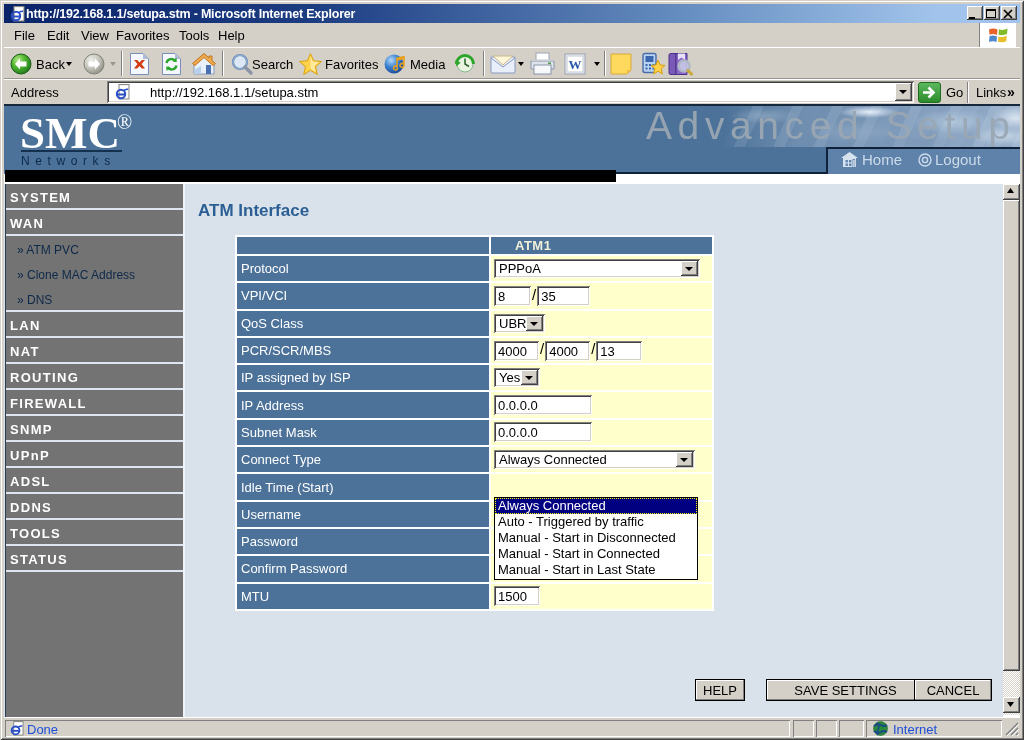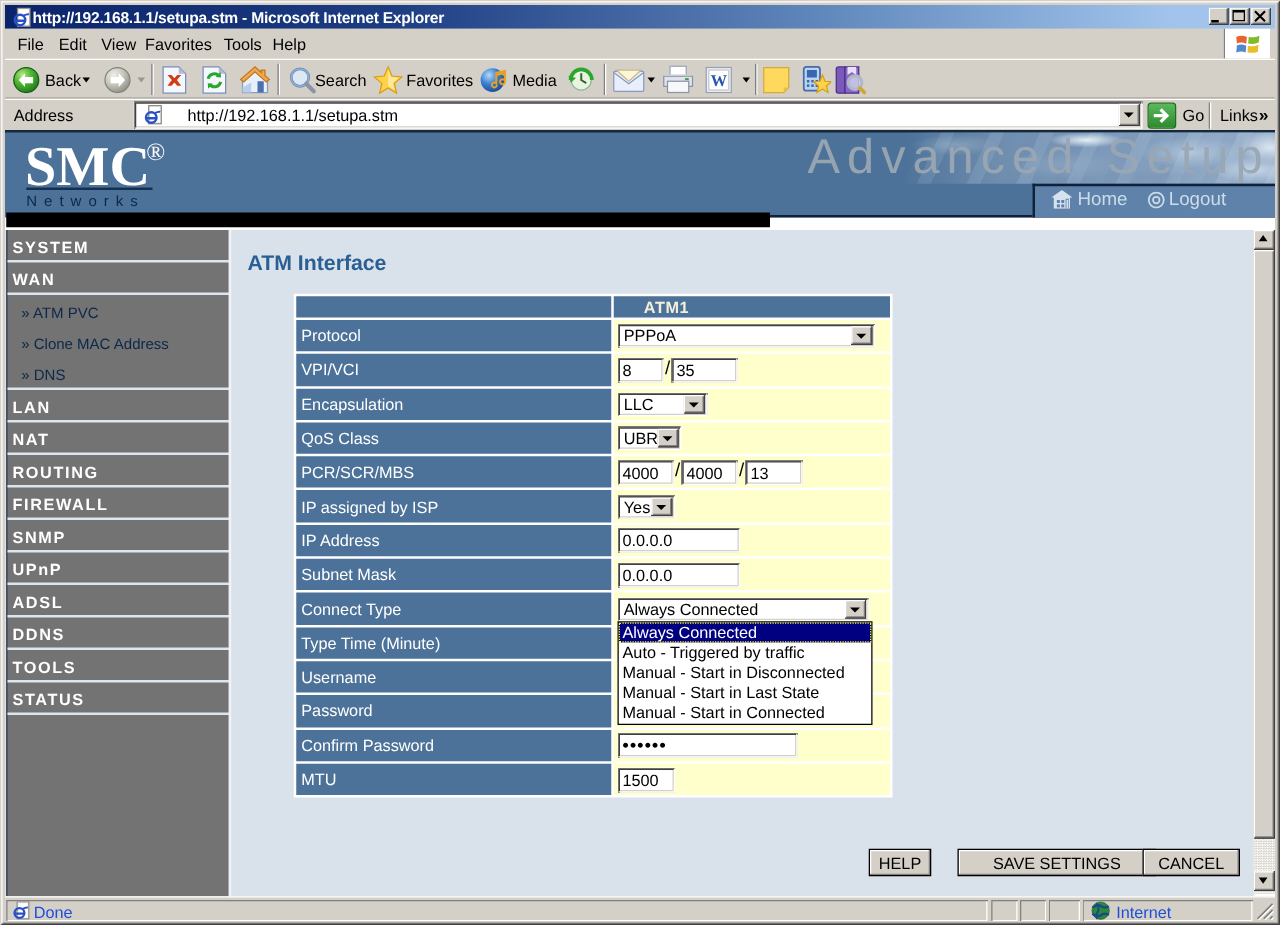--- a/index.html
+++ b/index.html
@@ -383,24 +383,20 @@
         </tr>
     <tr>
           <td class="lbl">Protocol</td>
           <td class="val"><span class="sel" style="width:206px;">PPPoA<span class="ab"></span></span></td>
         </tr>
     <tr>
           <td class="lbl">VPI/VCI</td>
           <td class="val"><span class="tin" style="width:37px;">8</span><span class="slash">/</span><span class="tin" style="width:53px;">35</span></td>
         </tr>
     <tr>
-          <td class="lbl">Encapsulation</td>
-          <td class="val"><span class="sel" style="width:72px;">LLC<span class="ab"></span></span></td>
-        </tr>
-    <tr>
           <td class="lbl">QoS Class</td>
           <td class="val"><span class="sel" style="width:51px;">UBR<span class="ab"></span></span></td>
         </tr>
     <tr>
           <td class="lbl">PCR/SCR/MBS</td>
           <td class="val"><span class="tin" style="width:45px;">4000</span><span class="slash">/</span><span class="tin" style="width:45px;">4000</span><span class="slash">/</span><span class="tin" style="width:46px;">13</span></td>
         </tr>
     <tr>
           <td class="lbl">IP assigned by ISP</td>
           <td class="val"><span class="sel" style="width:46px;">Yes<span class="ab"></span></span></td>
@@ -411,21 +407,21 @@
         </tr>
     <tr>
           <td class="lbl">Subnet Mask</td>
           <td class="val"><span class="tin" style="width:98px;">0.0.0.0</span></td>
         </tr>
     <tr>
           <td class="lbl">Connect Type</td>
           <td class="val"><span class="sel" style="width:201px;">Always Connected<span class="ab"></span></span></td>
         </tr>
     <tr>
-          <td class="lbl">Type Time (Minute)</td>
+          <td class="lbl">Idle Time (Start)</td>
           <td class="val"></td>
         </tr>
     <tr>
           <td class="lbl">Username</td>
           <td class="val"></td>
         </tr>
     <tr>
           <td class="lbl">Password</td>
           <td class="val"></td>
         </tr>
@@ -437,22 +433,22 @@
           <td class="lbl">MTU</td>
           <td class="val"><span class="tin" style="width:46px;">1500</span></td>
         </tr>
   </tbody>
     </table>
 
   <div id="ddlist">
     <div class="it sel0">Always Connected</div>
     <div class="it">Auto - Triggered by traffic</div>
     <div class="it">Manual - Start in Disconnected</div>
+    <div class="it">Manual - Start in Connected</div>
     <div class="it">Manual - Start in Last State</div>
-    <div class="it">Manual - Start in Connected</div>
   </div>
 
   <div class="pbtn" style="left:691px;top:575px;width:50px;">HELP</div>
   <div class="pbtn" style="left:762px;top:575px;width:159px;">SAVE SETTINGS</div>
   <div class="pbtn" style="left:910px;top:575px;width:78px;">CANCEL</div>
 
   <div id="sb">
     <div class="sbtn" style="top:0"><svg width="15" height="14" viewBox="0 0 15 14">
           <path d="M7.5 4 L11 9 H4 Z" fill="#000"></path>
         </svg></div>

